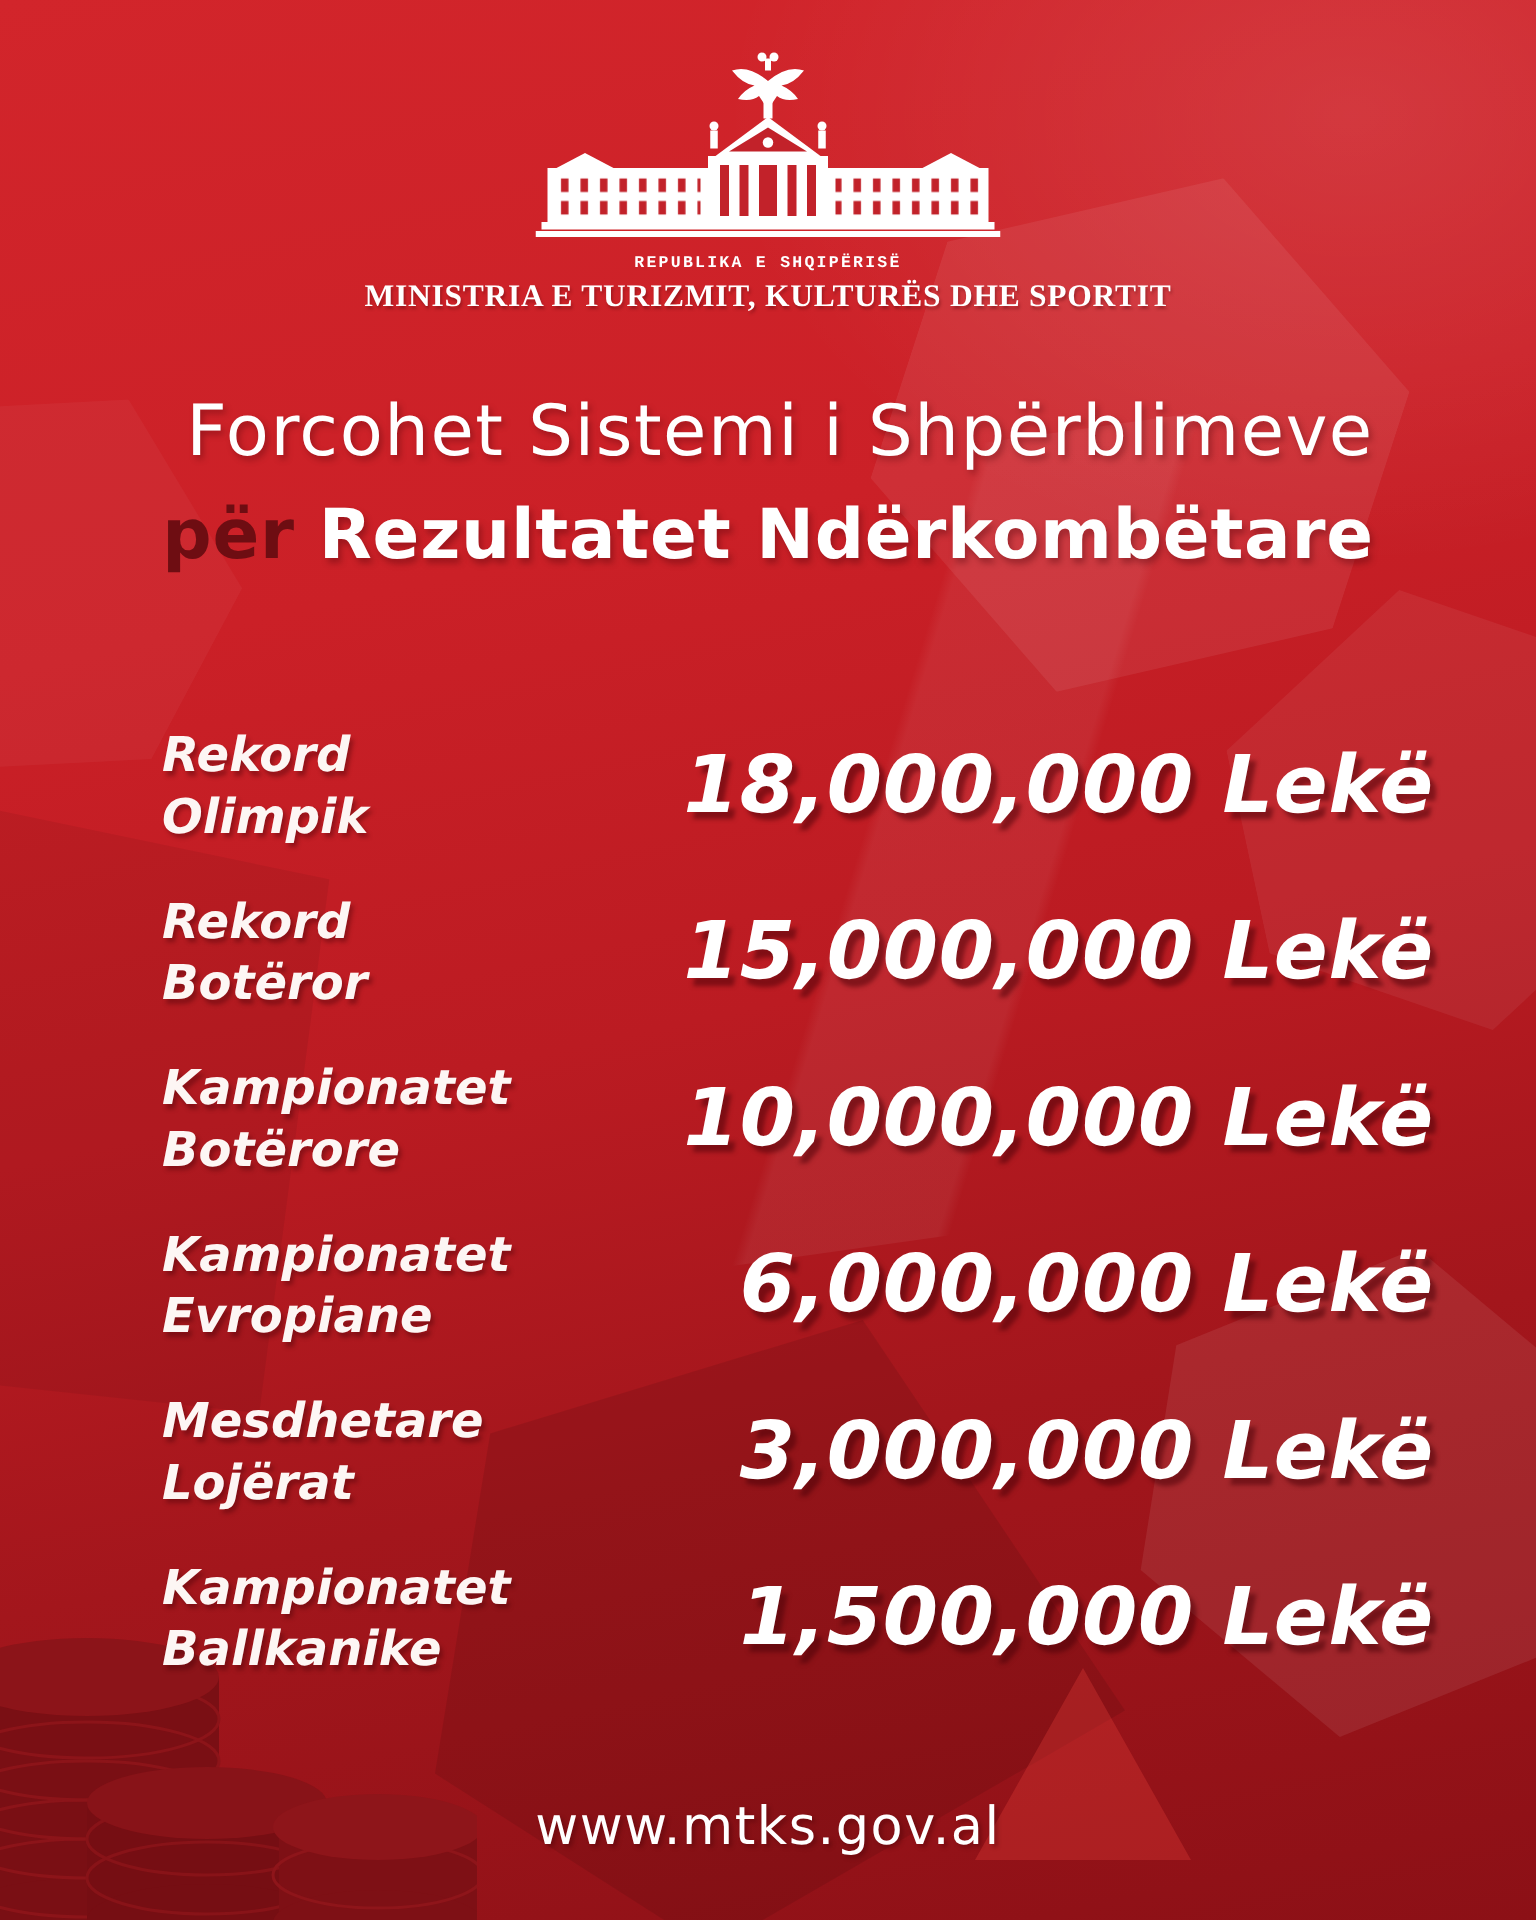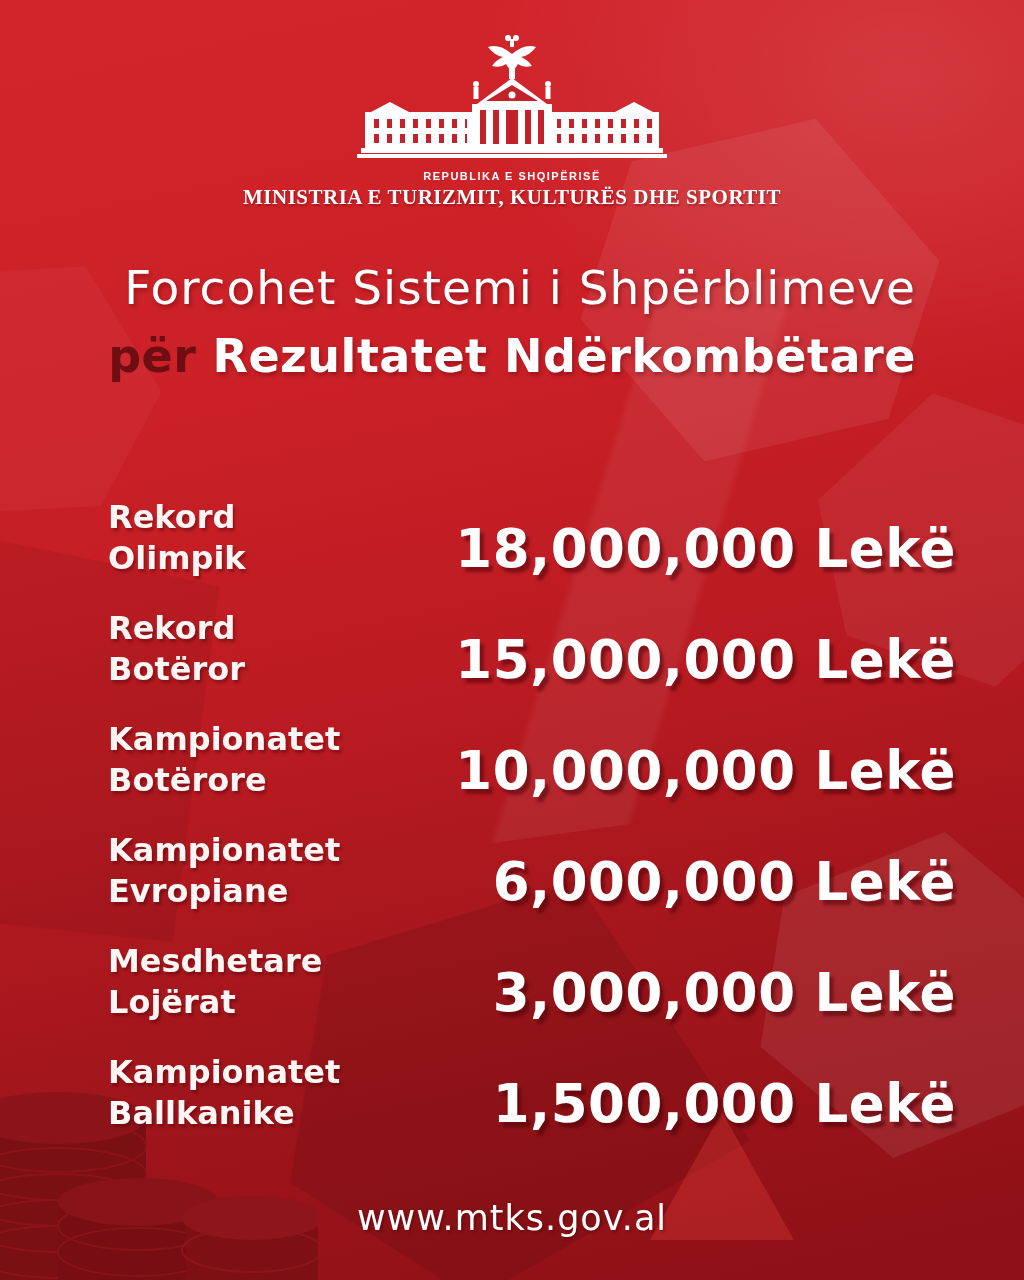--- a/index.html
+++ b/index.html
@@ -20,30 +20,30 @@
   .dark1{top:540px;left:-100px;width:340px;height:430px;background:rgba(0,0,0,0.06);transform:rotate(24deg);clip-path:polygon(0 12%,70% 0,100% 80%,22% 100%);}
   .dark2{top:880px;left:290px;width:460px;height:420px;background:rgba(0,0,0,0.09);clip-path:polygon(8% 18%,62% 0,100% 62%,40% 100%,0 72%);}
   .diag{top:300px;left:330px;width:620px;height:520px;background:linear-gradient(115deg,rgba(255,255,255,0) 42%,rgba(255,255,255,0.06) 43%,rgba(255,255,255,0.06) 58%,rgba(255,255,255,0) 59%);transform:rotate(-8deg);}
   .triangle{
     bottom:40px;left:650px;width:0;height:0;
     border-left:72px solid transparent;border-right:72px solid transparent;
     border-bottom:128px solid rgba(235,65,58,0.30);
   }
   
   .header{position:absolute;top:26px;left:0;width:100%;display:flex;flex-direction:column;align-items:center;}
-  .republic{margin-top:4px;color:#fff;font-family:Liberation Sans, sans-serif;font-weight:bold;font-size:11px;letter-spacing:1.5px;}
+  .republic{margin-top:4px;color:#fff;font-family:Liberation Mono, monospace;font-weight:bold;font-size:11px;letter-spacing:1.5px;}
   .ministry{margin-top:3px;color:#fff;font-family:"Liberation Serif","DejaVu Serif",serif;font-weight:bold;font-size:21px;letter-spacing:0.5px;text-shadow:1px 2px 2px rgba(70,0,8,0.35);text-align:center;}
   
   .title-block{position:absolute;top:260px;left:0;width:100%;text-align:center;color:#fff;}
   .title-line1{font-size:47px;font-weight:400;letter-spacing:1px;text-shadow:2px 3px 4px rgba(70,0,8,0.35);padding-left:16px;}
   .title-line2{margin-top:14px;font-size:46px;font-weight:800;letter-spacing:0.5px;text-shadow:2px 3px 4px rgba(70,0,8,0.35);}
   .title-prefix{color:#6e0d12;text-shadow:none;margin-right:16px;}
   
   .rows{position:absolute;top:468px;left:0;width:1024px;box-sizing:border-box;padding:0 68px 0 108px;}
-  .row{height:111px;display:flex;align-items:flex-end;justify-content:space-between;}
+  .row{height:111px;display:flex;align-items:center;justify-content:space-between;font-style:italic;}
   .row-label{color:#fdf6f4;font-size:32px;font-weight:700;line-height:1.28;text-shadow:2px 3px 3px rgba(70,0,8,0.40);}
   .row-label span{display:block;}
   .row-amount{color:#fff;font-size:53px;font-weight:800;letter-spacing:0.5px;white-space:nowrap;text-shadow:4px 5px 3px rgba(70,0,8,0.50);}
   
   .footer{position:absolute;bottom:42px;left:0;width:100%;text-align:center;color:#fff;font-size:35px;font-weight:400;letter-spacing:1px;text-shadow:2px 2px 3px rgba(70,0,8,0.40);}
   .coins-svg{position:absolute;left:-12px;bottom:-10px;}
   .building-svg{display:block;}
 </style>
 </head>
 <body>

